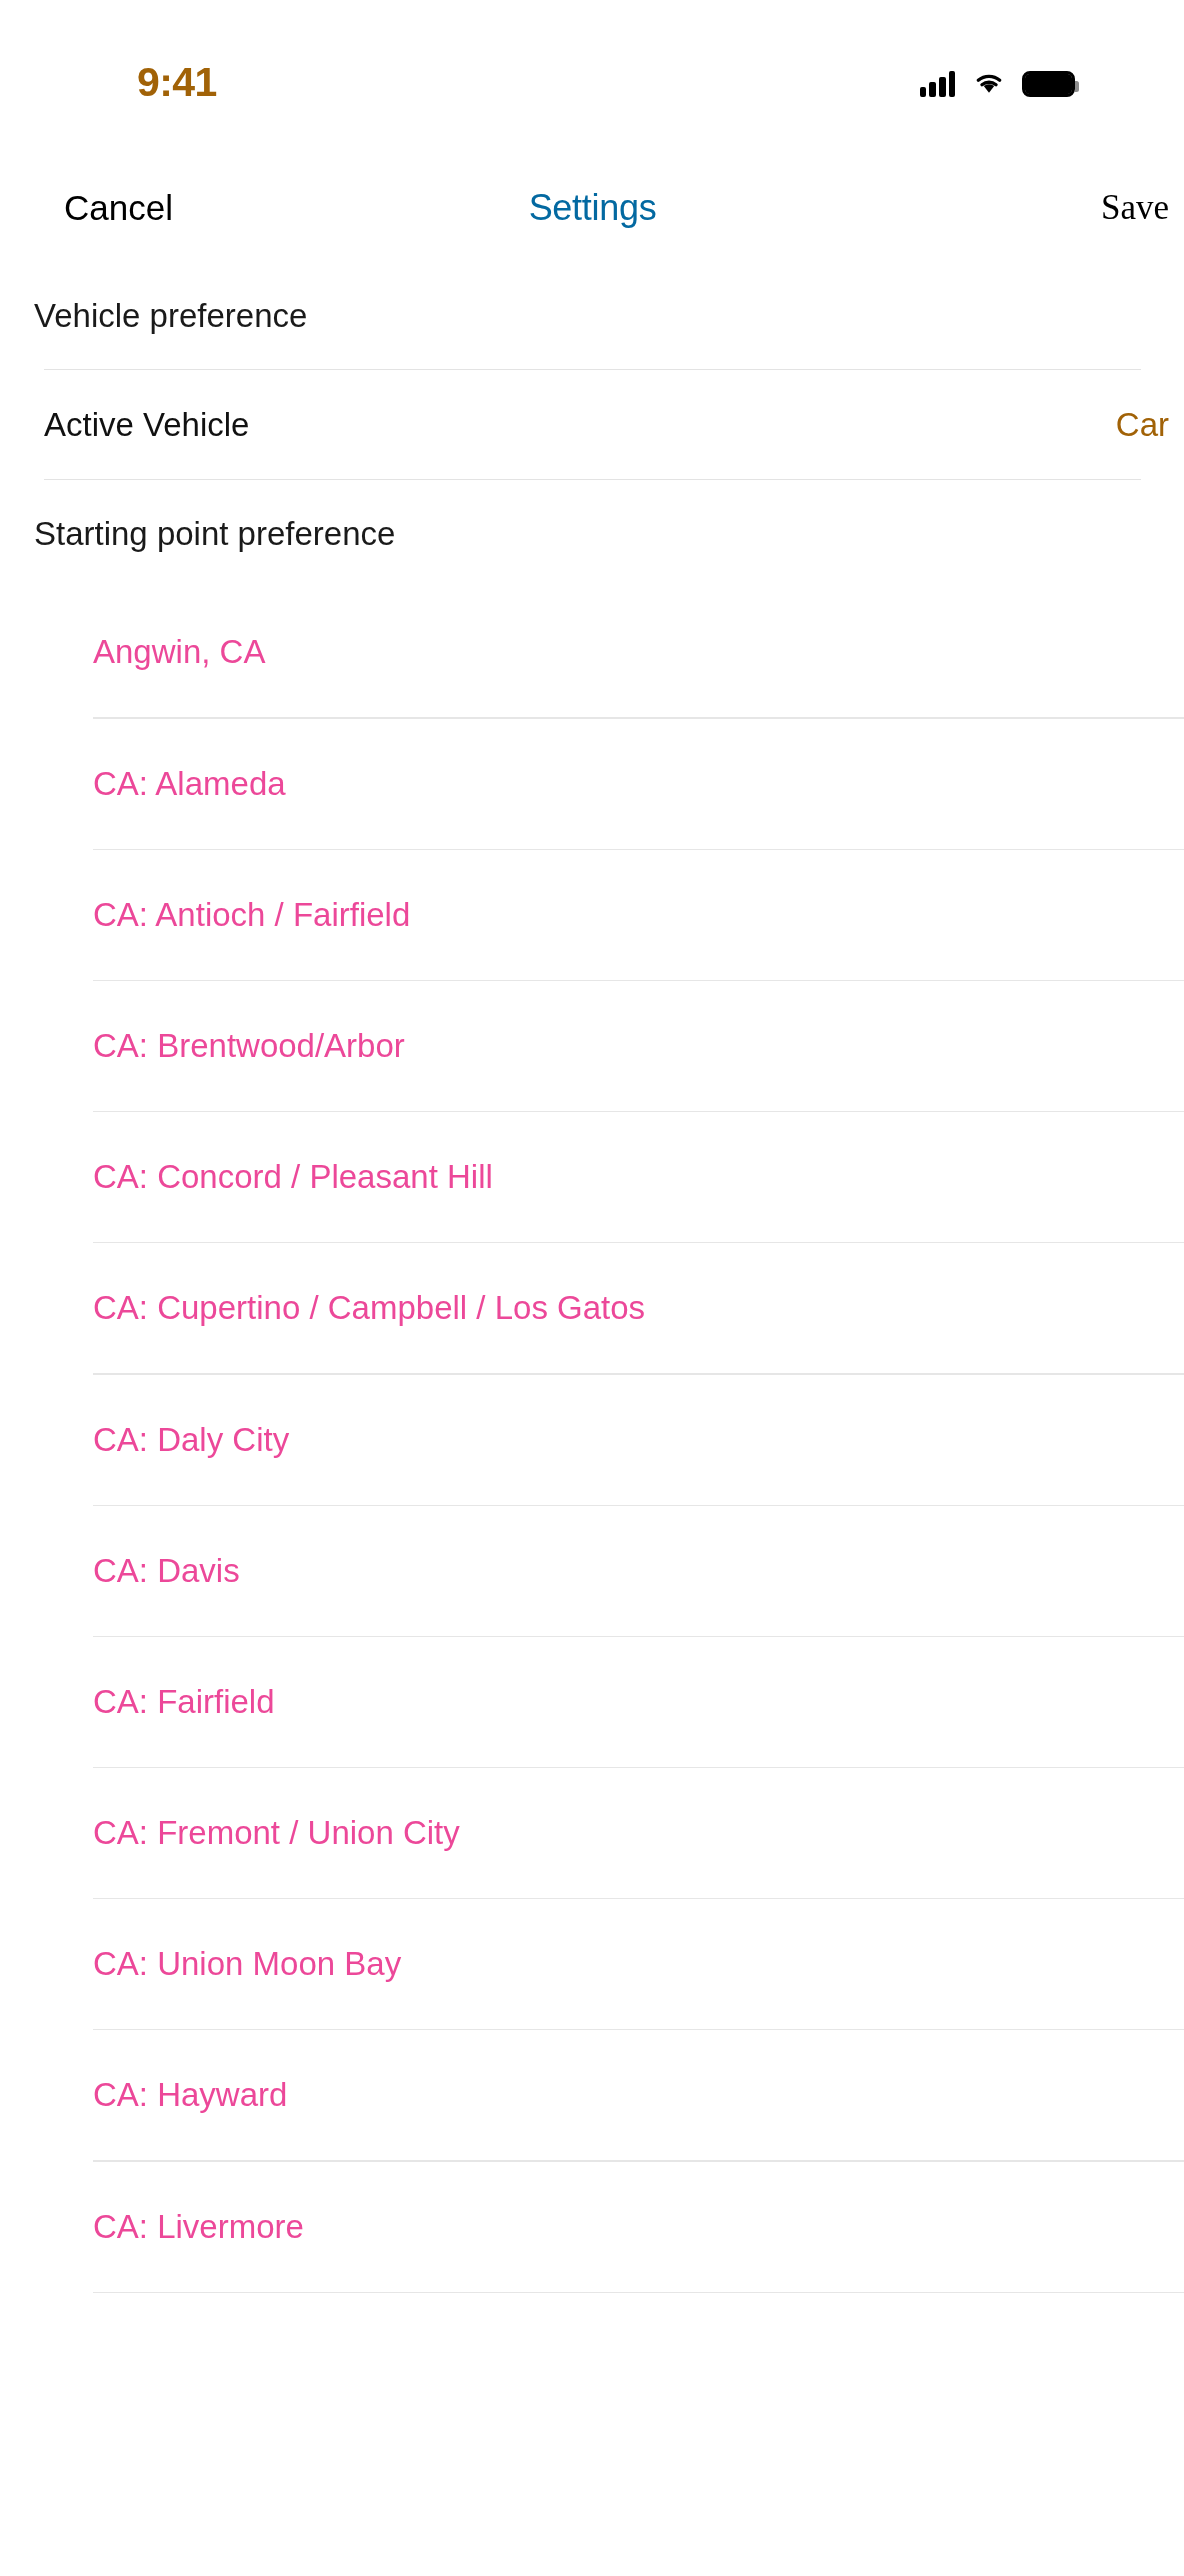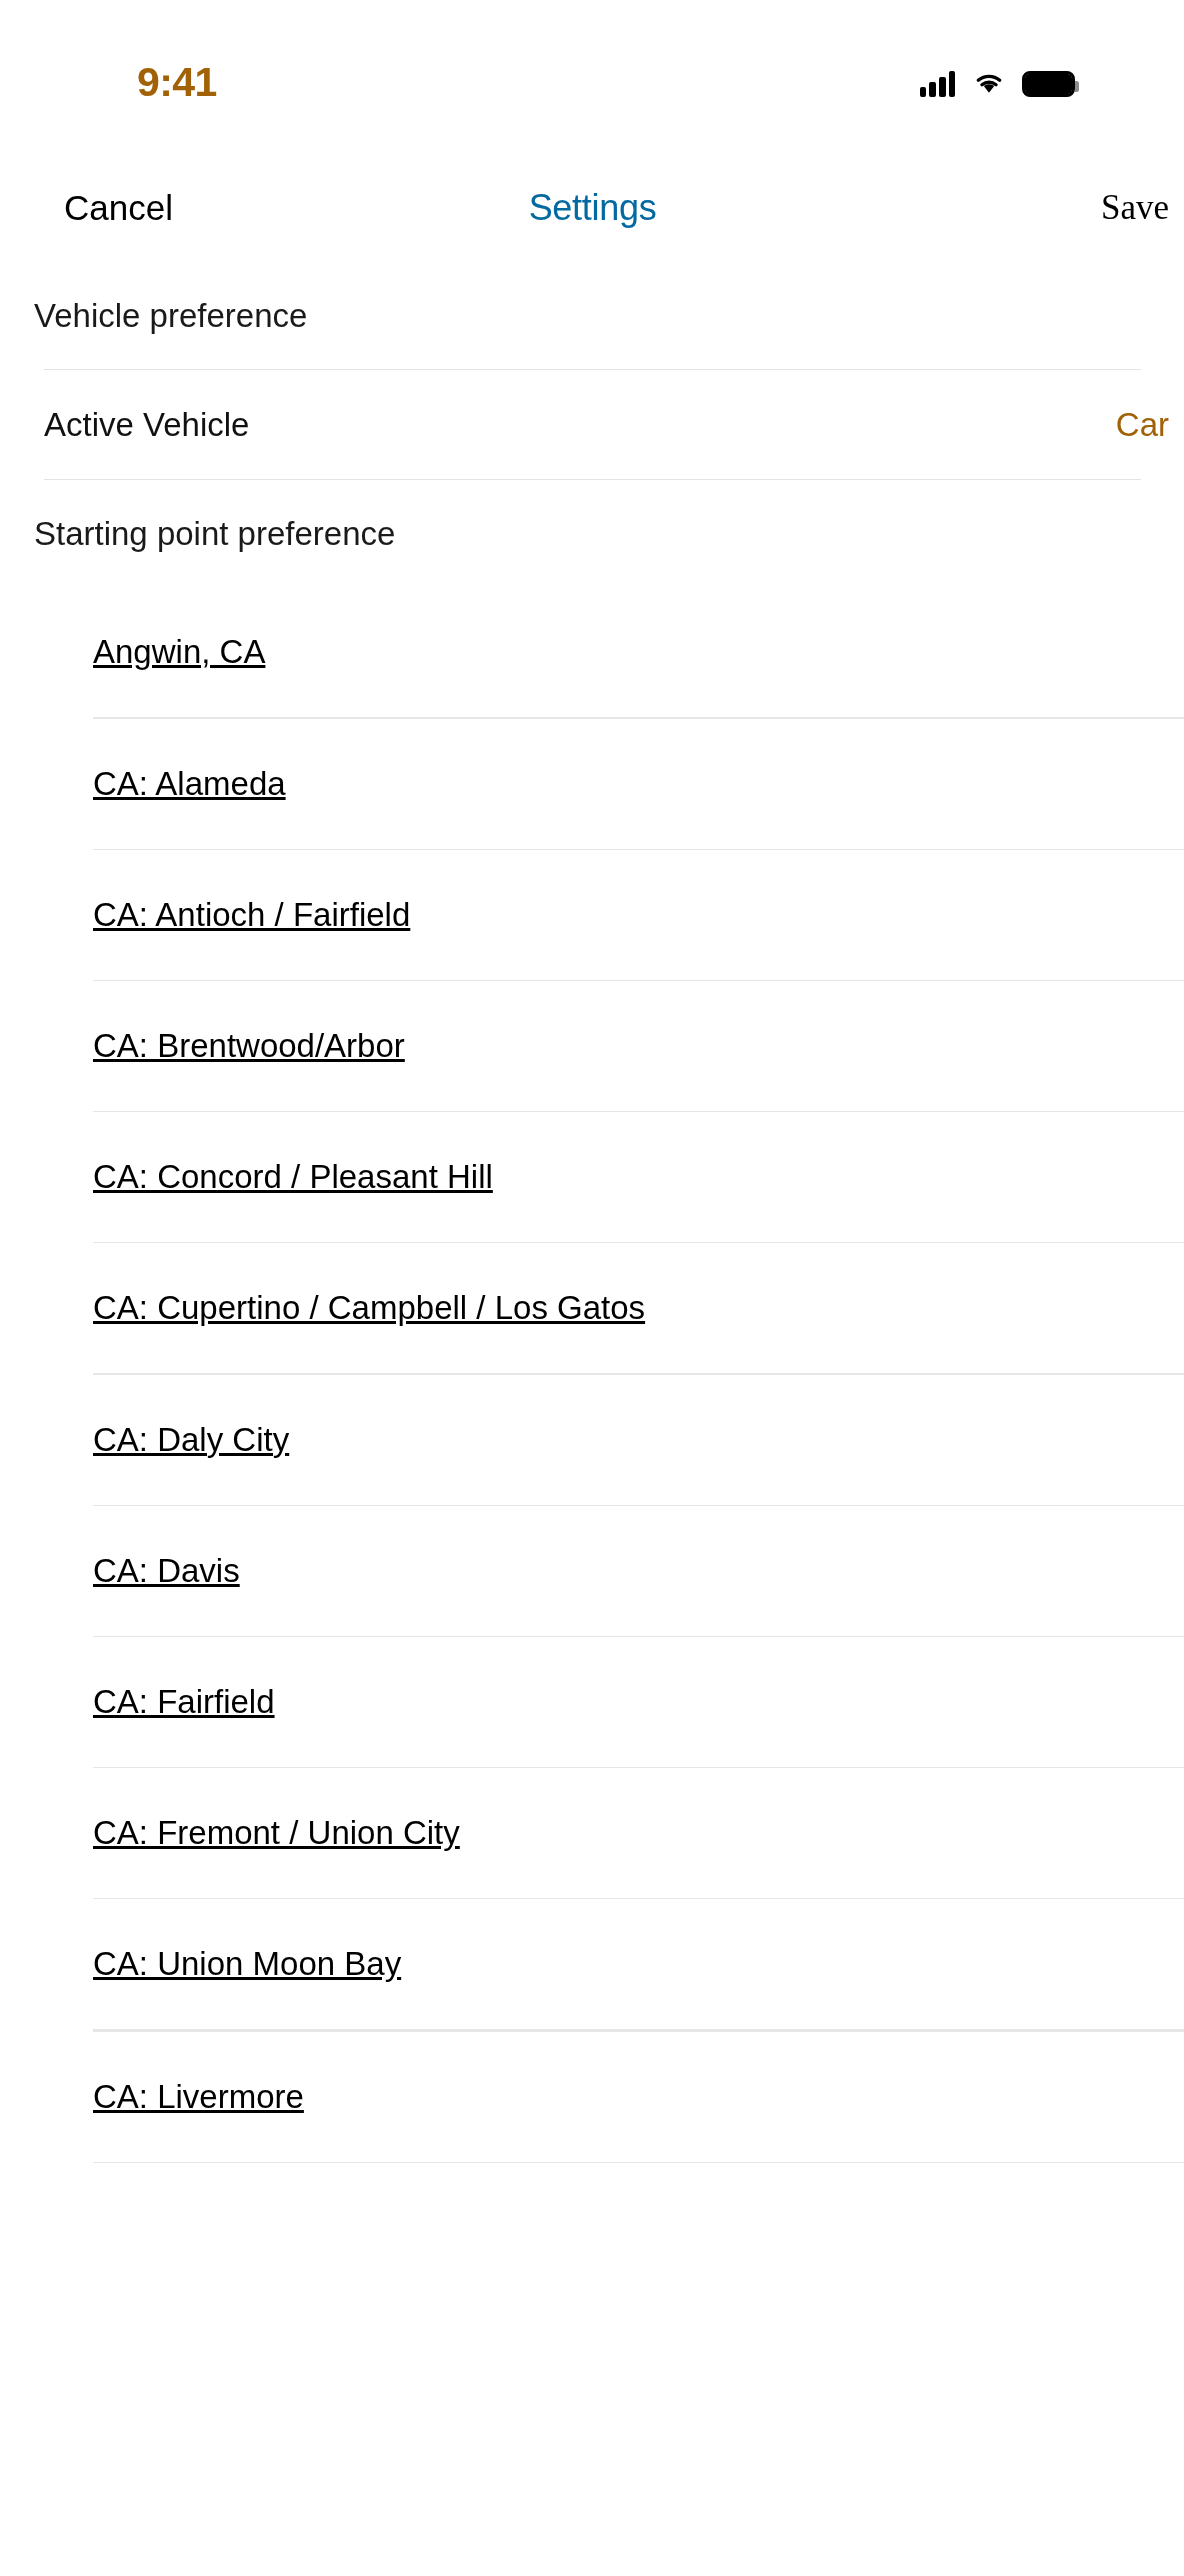--- a/index.html
+++ b/index.html
@@ -151,23 +151,22 @@
 
   
   .list {
     padding-left: 93px;
   }
   .list-item {
     height: 130px;
     display: flex;
     align-items: center;
     font-size: 33px;
-    color: #000000;
+    color: #ec4899;
     cursor: pointer;
-    text-decoration: underline;
   }
   .list-divider {
     height: 1.2px;
     background: #e6e6e6;
   }
   .list-item:first-child { height: 130px; }
 </style>
 </head>
 <body>
 
@@ -228,19 +227,20 @@
     <div class="list-item">CA: Daly City</div>
     <div class="list-divider"></div>
     <div class="list-item">CA: Davis</div>
     <div class="list-divider"></div>
     <div class="list-item">CA: Fairfield</div>
     <div class="list-divider"></div>
     <div class="list-item">CA: Fremont / Union City</div>
     <div class="list-divider"></div>
     <div class="list-item">CA: Union Moon Bay</div>
     <div class="list-divider"></div>
+    <div class="list-item">CA: Hayward</div>
     <div class="list-divider"></div>
     <div class="list-item">CA: Livermore</div>
     <div class="list-divider"></div>
   </div>
 
 </div>
 
 
 </body></html>

